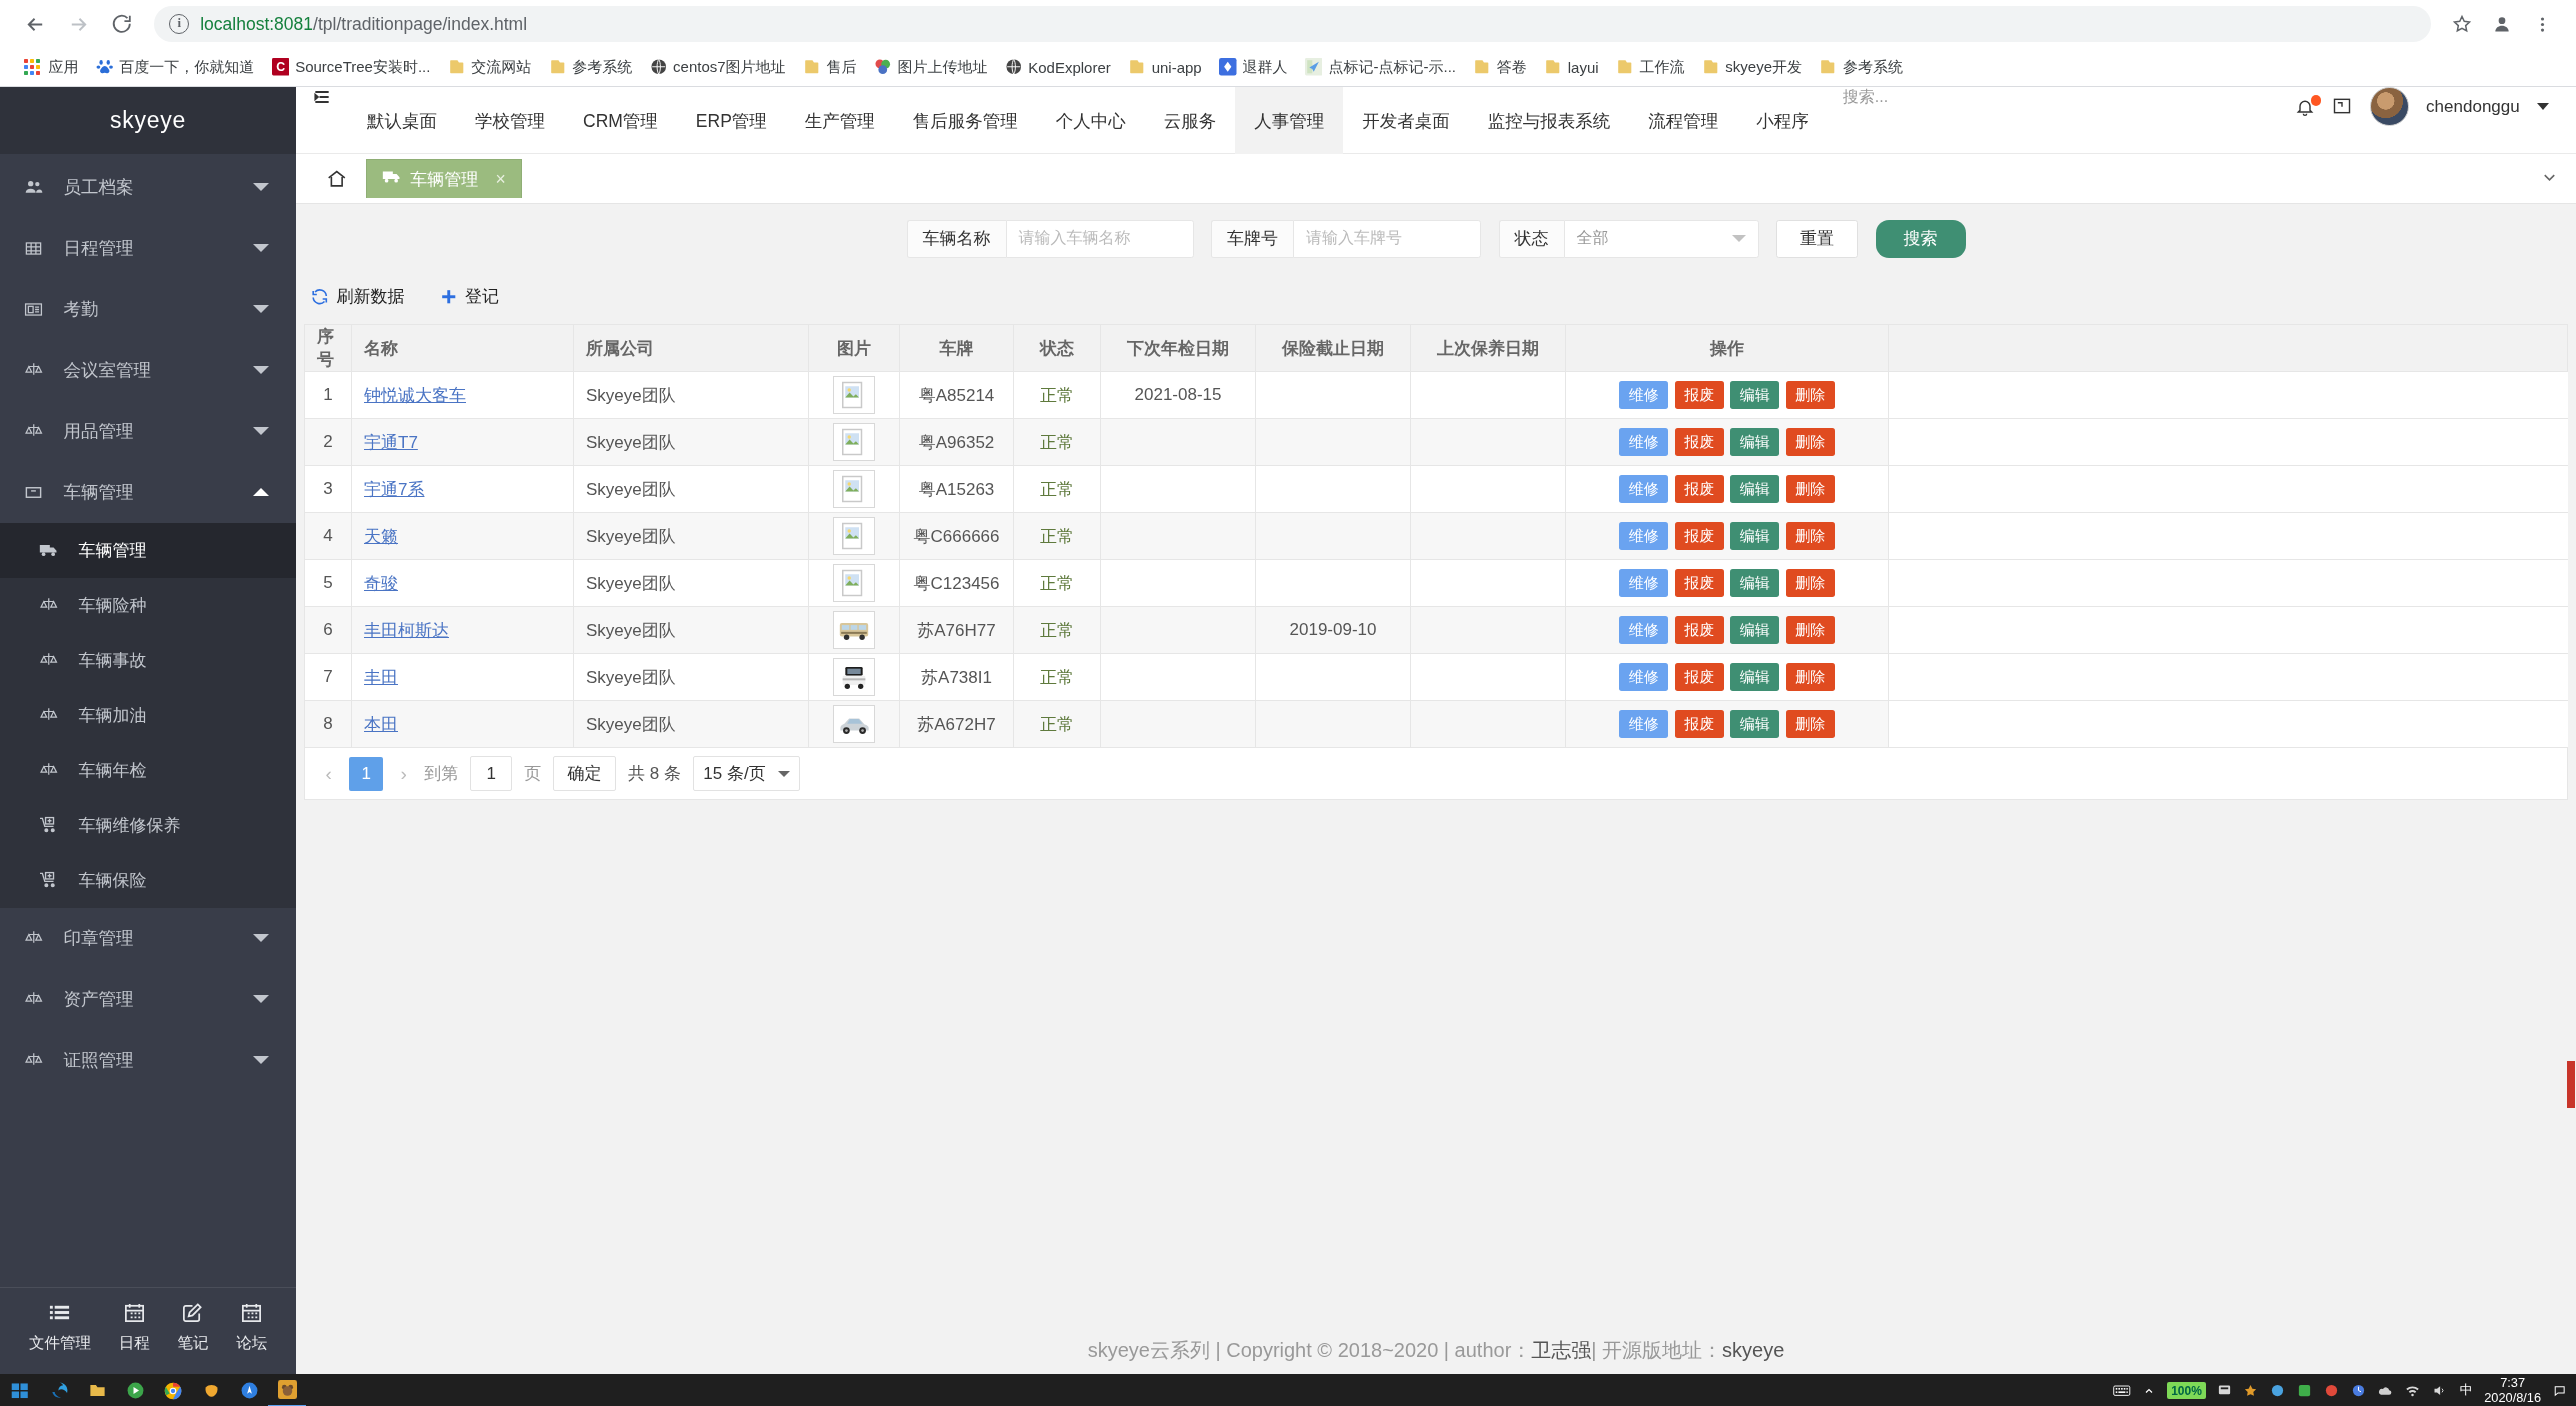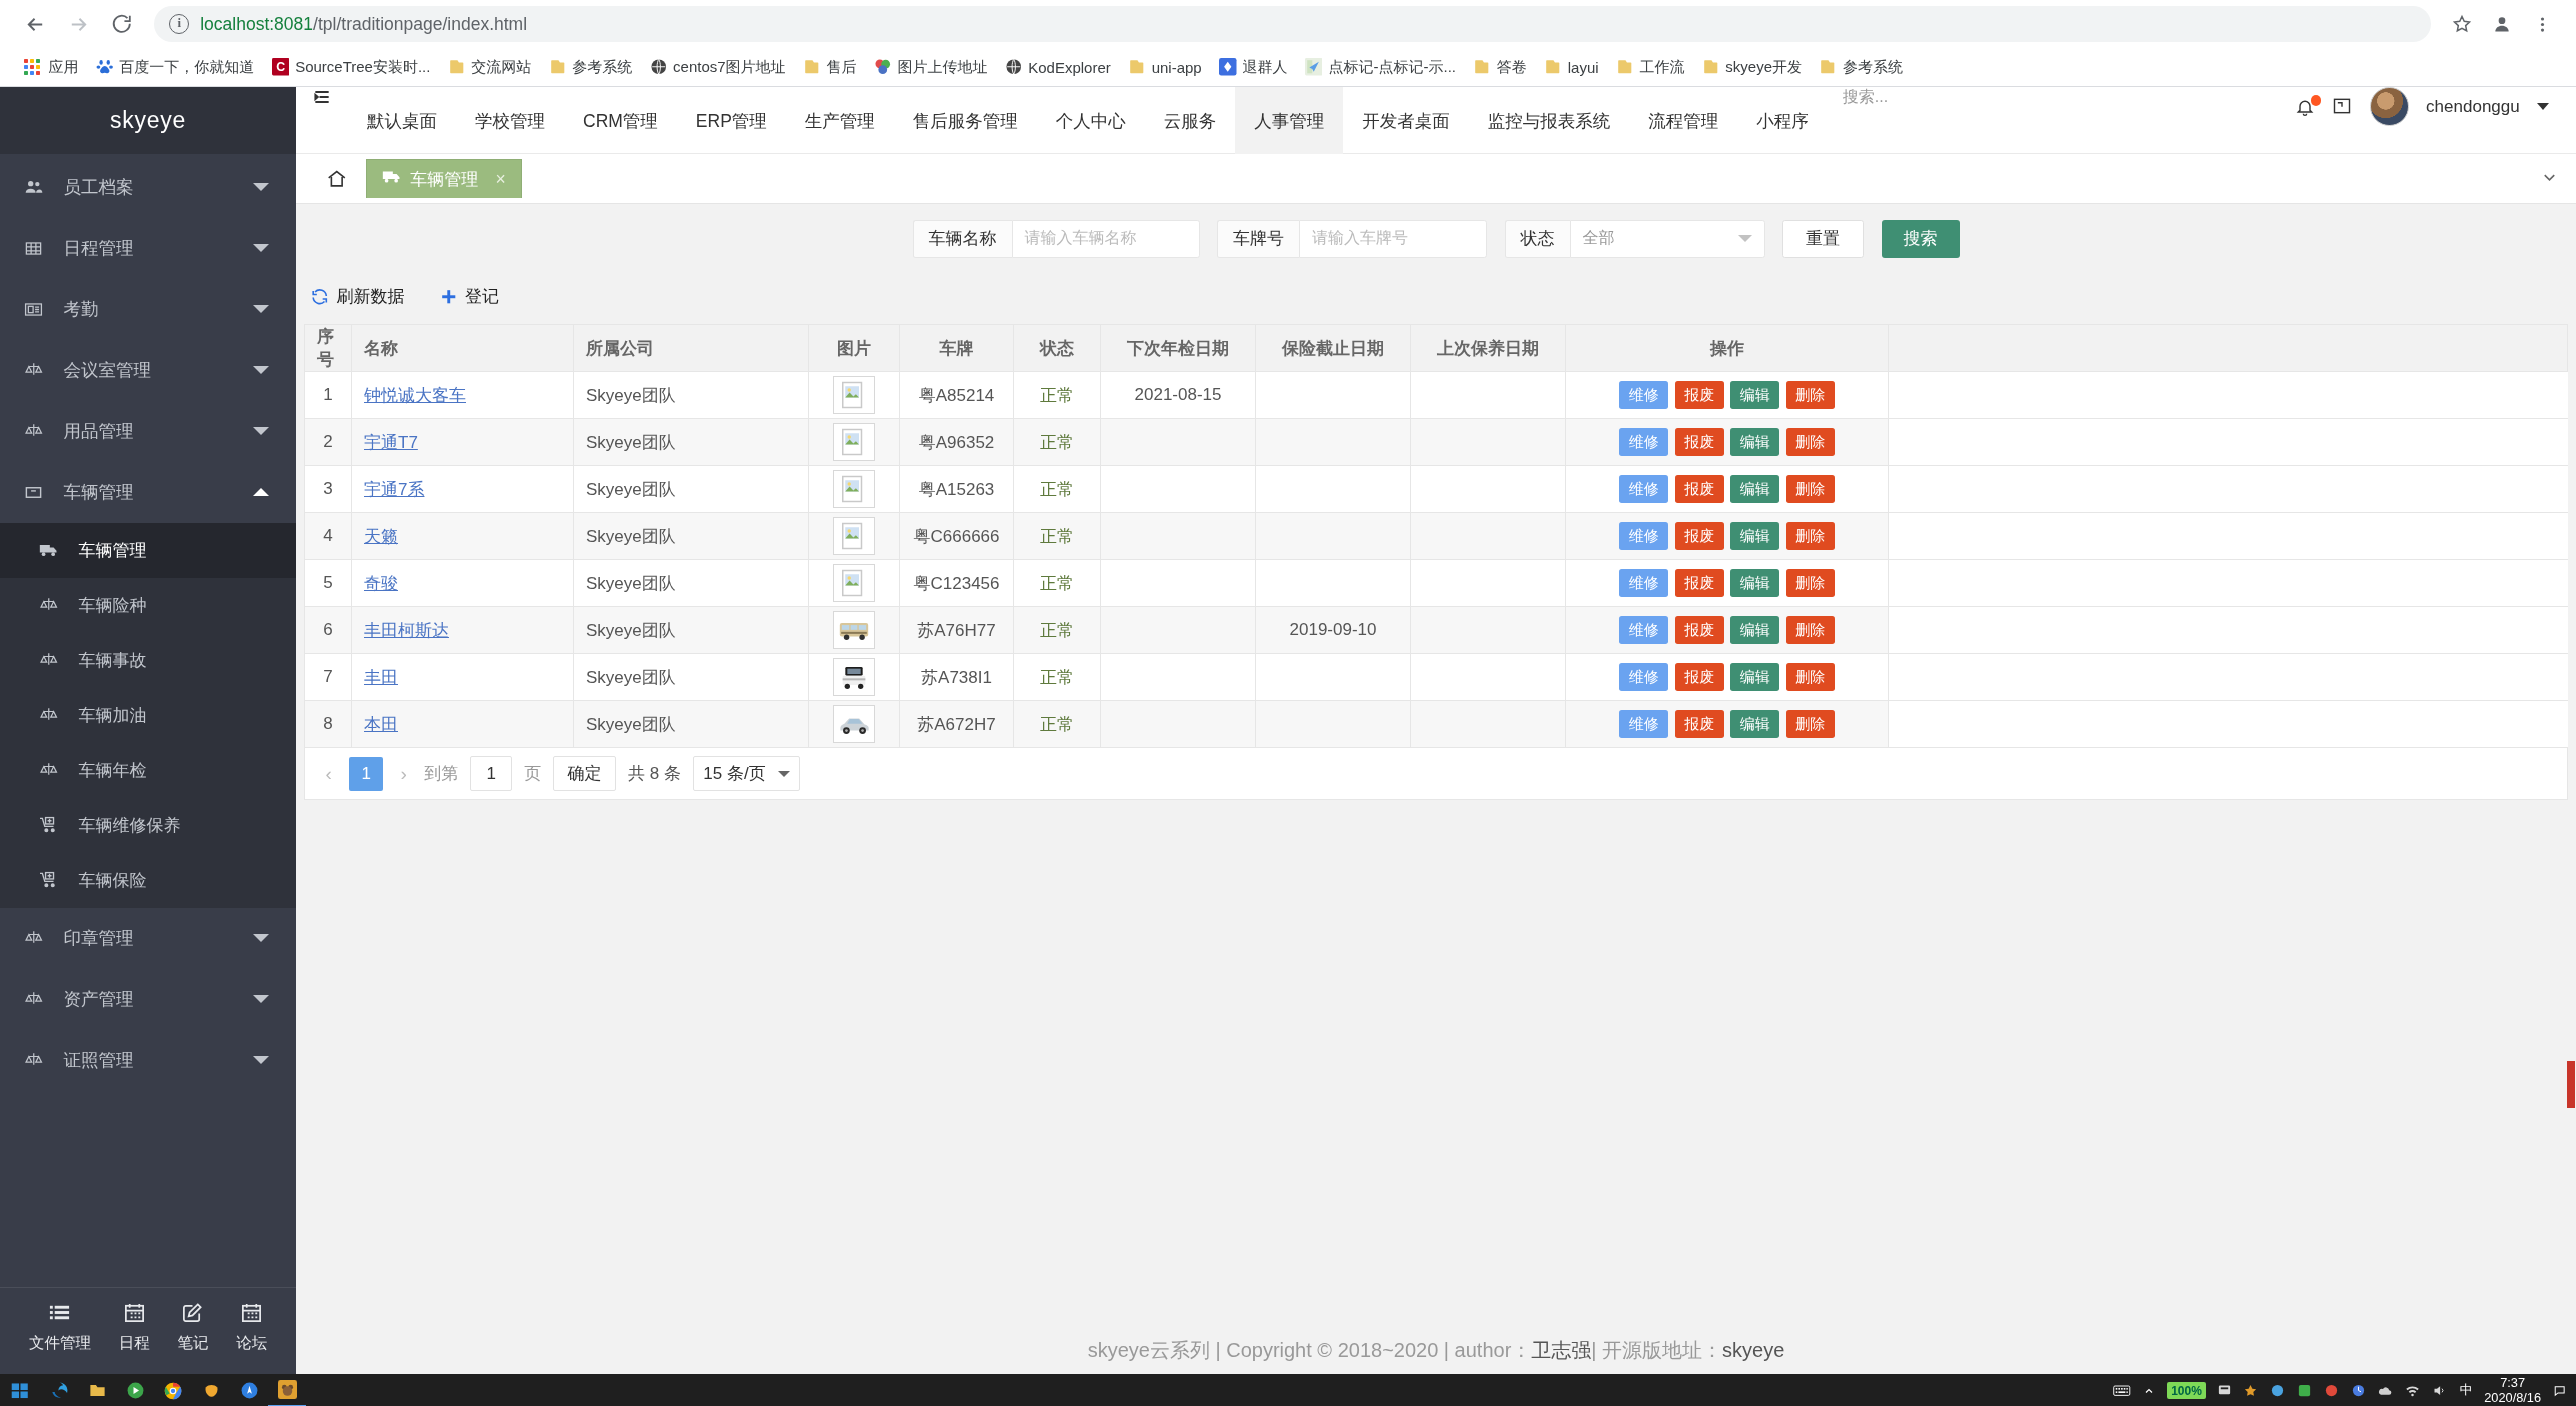--- a/index.html
+++ b/index.html
@@ -167,22 +167,22 @@
   .fgroup .finput.sel { width: 195px; justify-content: space-between; }
   .fgroup .finput .caret-dn {
     width: 0; height: 0; border-left: 7.4px solid transparent;
     border-right: 7.4px solid transparent; border-top: 7.4px solid #c2c2c2;
   }
   .btn-reset {
     height: 38px; padding: 0 23px; border: 0.7px solid #e0e0e0; background: #fff;
     font-size: 17px; color: #333; border-radius: 2.7px; display:flex; align-items:center;
   }
   .btn-search {
-    height: 38px; padding: 0 22px; background: #3f8f73; color: #fff;
-    font-size: 17px; border-radius: 3px; display:flex; align-items:center; border: none;
+    height: 38px; padding: 0 28px; background: #3f8f73; color: #fff;
+    font-size: 17px; border-radius: 13px; display:flex; align-items:center; border: none;
   }
 
   .toolbar {
     height: 47px; display: flex; align-items: center; gap: 35px; padding-left: 15px;
   }
   .tb-btn { display: flex; align-items: center; gap: 8px; font-size: 17px; color: #222; }
   .tb-btn .tb-ico { color: #2d6fe0; display:flex; align-items:center; }
 
   .table-wrap { margin: 4px 8px 0 8px; background: #fff; }
   table { border-collapse: collapse; width: 100%; table-layout: fixed; }

